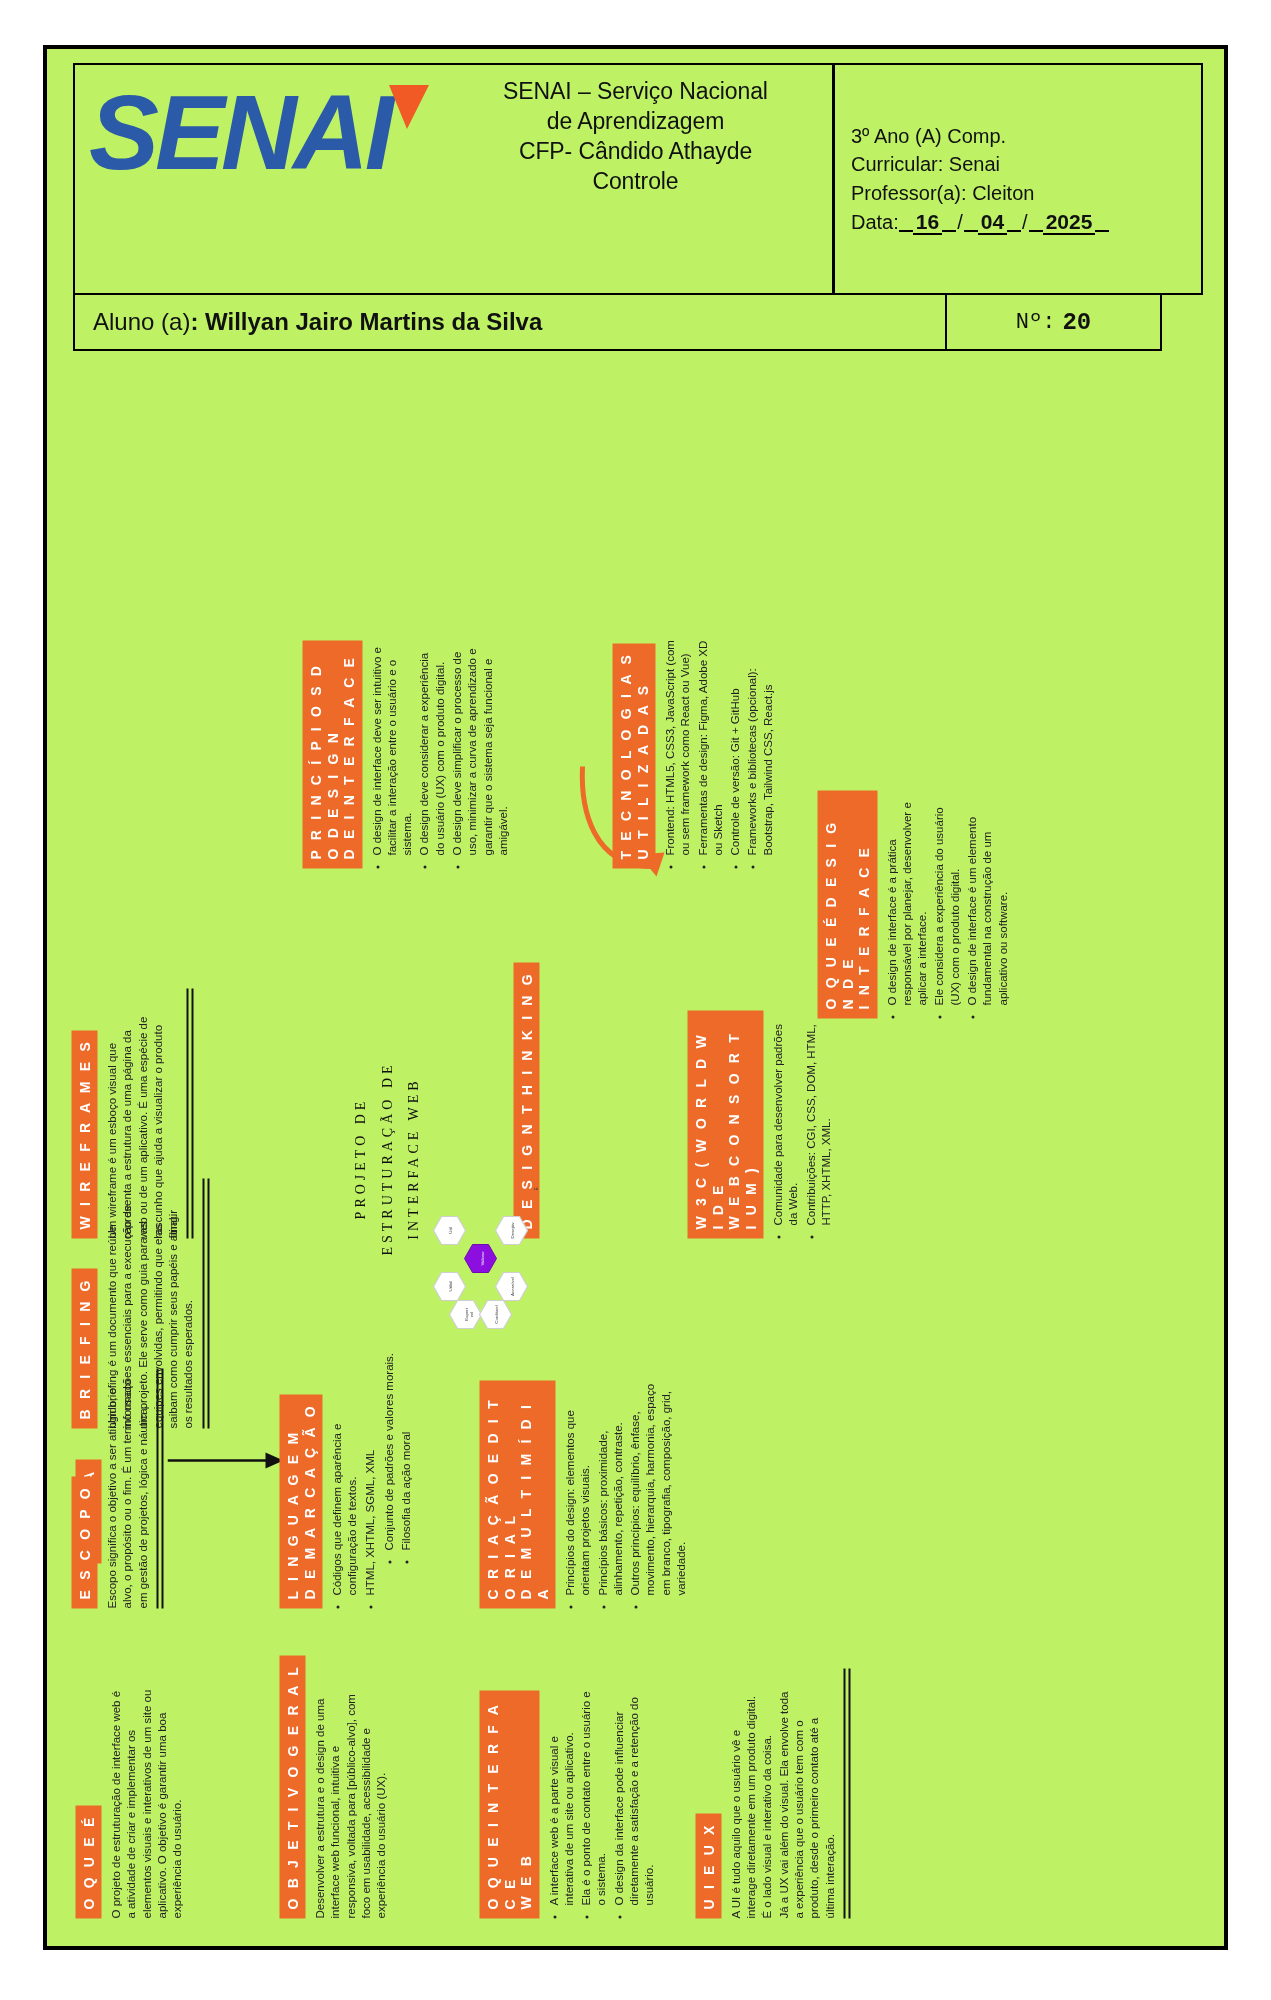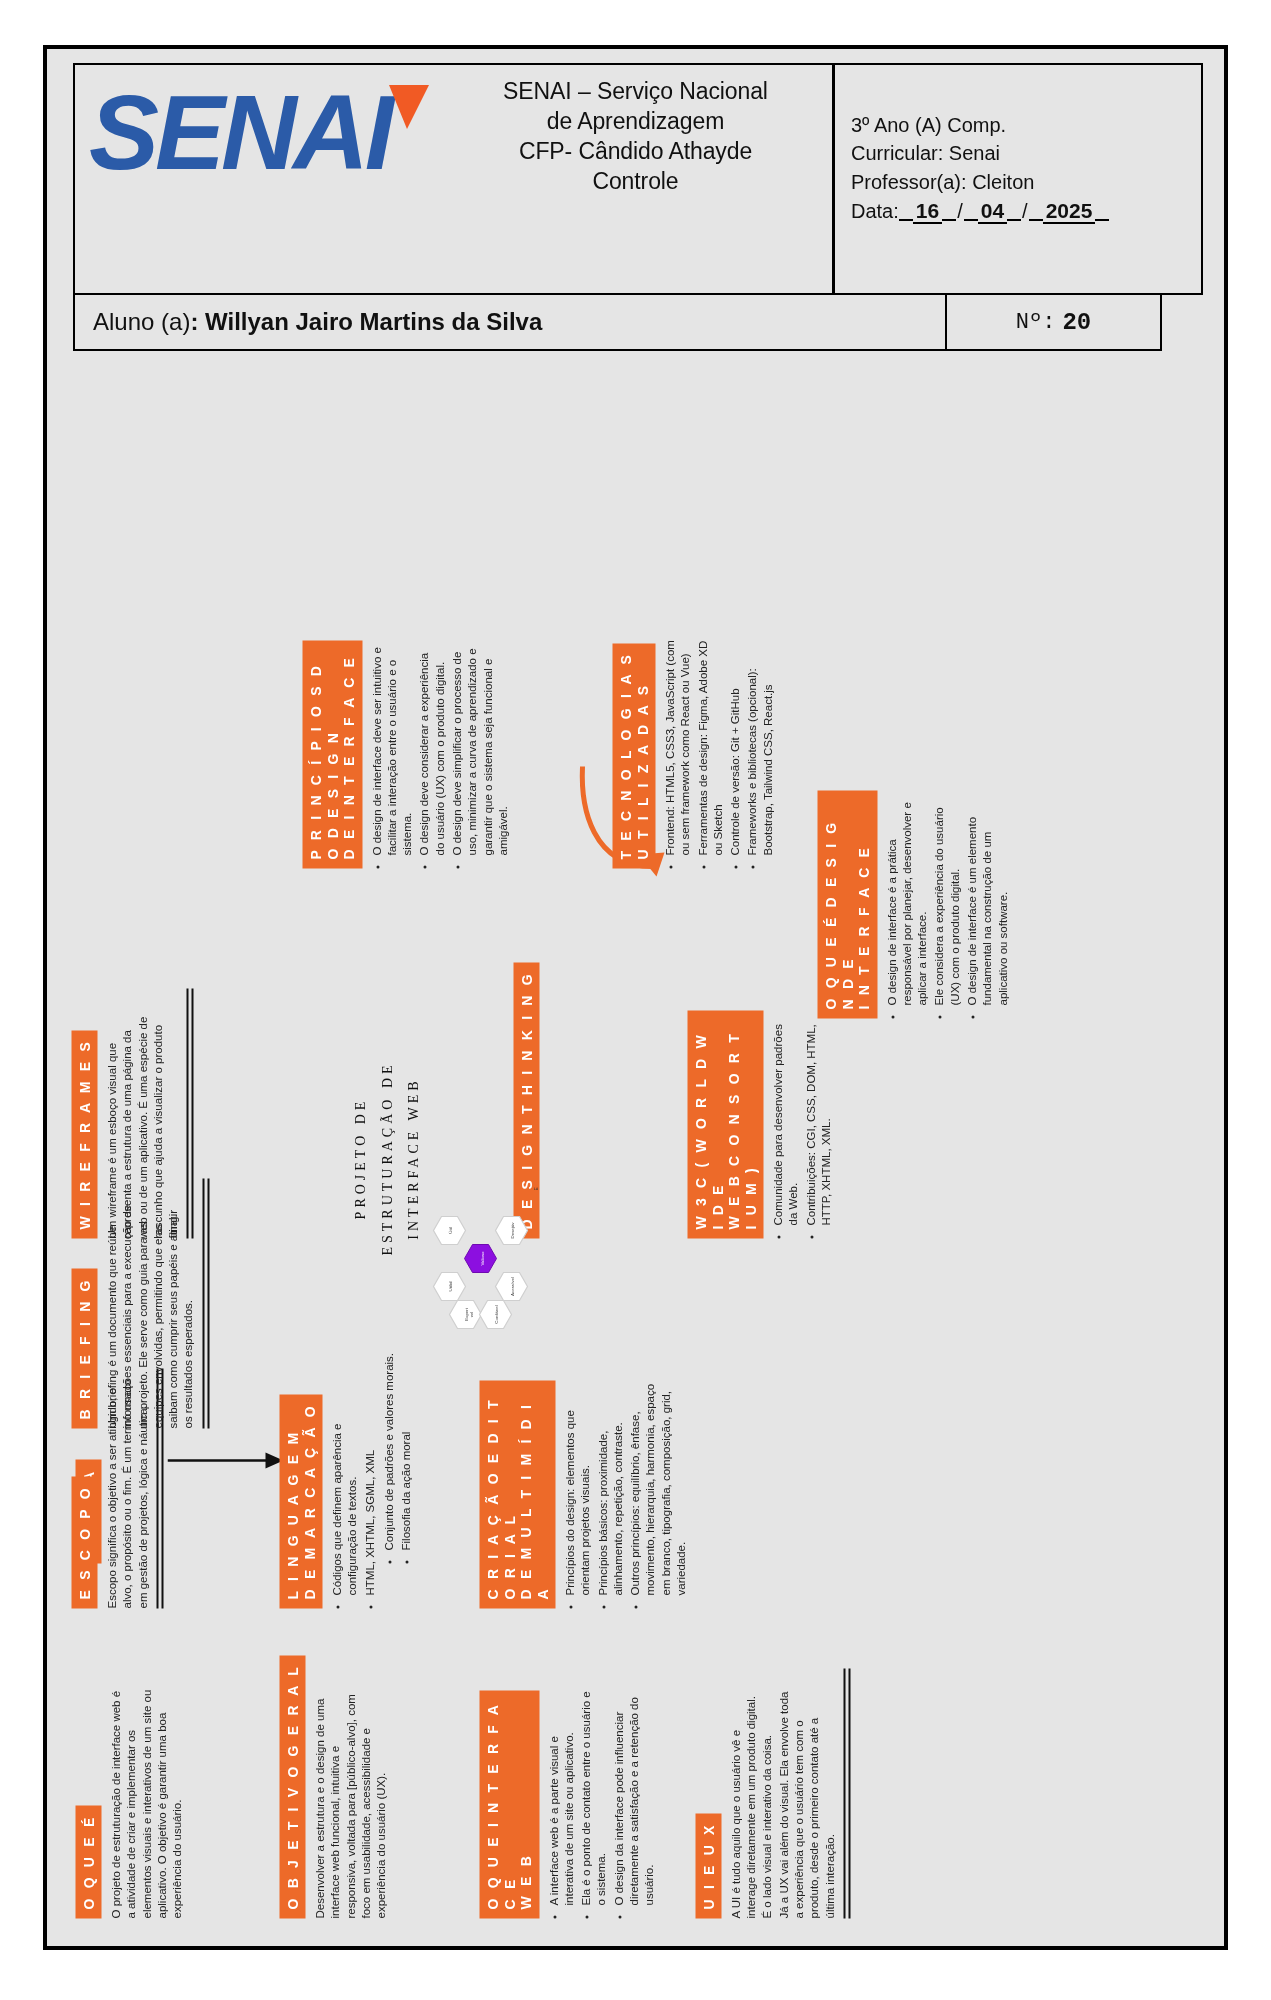--- a/index.html
+++ b/index.html
@@ -1,26 +1,26 @@
 <!DOCTYPE html>
 <html><head>
 <meta charset="utf-8">
 <style>
   html,body{margin:0;padding:0;background:#ffffff;}
   body{width:1271px;height:2000px;position:relative;font-family:"Liberation Sans",sans-serif;color:#111;}
 
-  .page{position:absolute;left:43px;top:45px;width:1185px;height:1905px;border:4px solid #000;box-sizing:border-box;background:#e5e5e5;}
+  .page{position:absolute;left:43px;top:45px;width:1185px;height:1905px;border:4px solid #000;box-sizing:border-box;background:#bef264;}
 
   
   .hdr{position:absolute;left:26px;top:14px;width:1130px;height:232px;border:2px solid #000;box-sizing:border-box;display:flex;}
   .hdr-left{width:760px;border-right:3px solid #000;box-sizing:border-box;display:flex;align-items:flex-start;}
   .logo{width:370px;padding:12px 0 0 14px;box-sizing:border-box;}
   .logo svg{display:block;}
   .school{flex:1;text-align:center;font-size:23px;line-height:1.30;padding-top:12px;padding-right:6px;letter-spacing:-.1px;}
-  .hdr-right{flex:1;padding:46px 0 0 16px;box-sizing:border-box;font-size:20px;line-height:1.42;}
+  .hdr-right{flex:1;padding:46px 0 0 16px;box-sizing:border-box;font-size:20px;line-height:1.42;margin-top:11px;}
   .date-row{white-space:nowrap;}
   .date-lbl{}
   .dline{display:inline-block;border-bottom:2px solid #000;min-width:14px;height:19px;vertical-align:-3px;}
   .dval{font-weight:bold;font-size:21px;border-bottom:2px solid #000;padding:0 3px;}
   .dsep{padding:0 1px;}
 
   .stu{position:absolute;left:26px;top:246px;width:1089px;height:56px;border:2px solid #000;border-top:none;box-sizing:border-box;display:flex;align-items:center;}
   .stu-l{flex:1;padding-left:18px;font-size:24px;white-space:nowrap;}
   .stu-l b{font-weight:bold;}
   .stu-r{width:215px;border-left:2px solid #000;height:100%;display:flex;align-items:center;justify-content:center;font-size:22px;box-sizing:border-box;font-family:Liberation Mono, monospace;}

